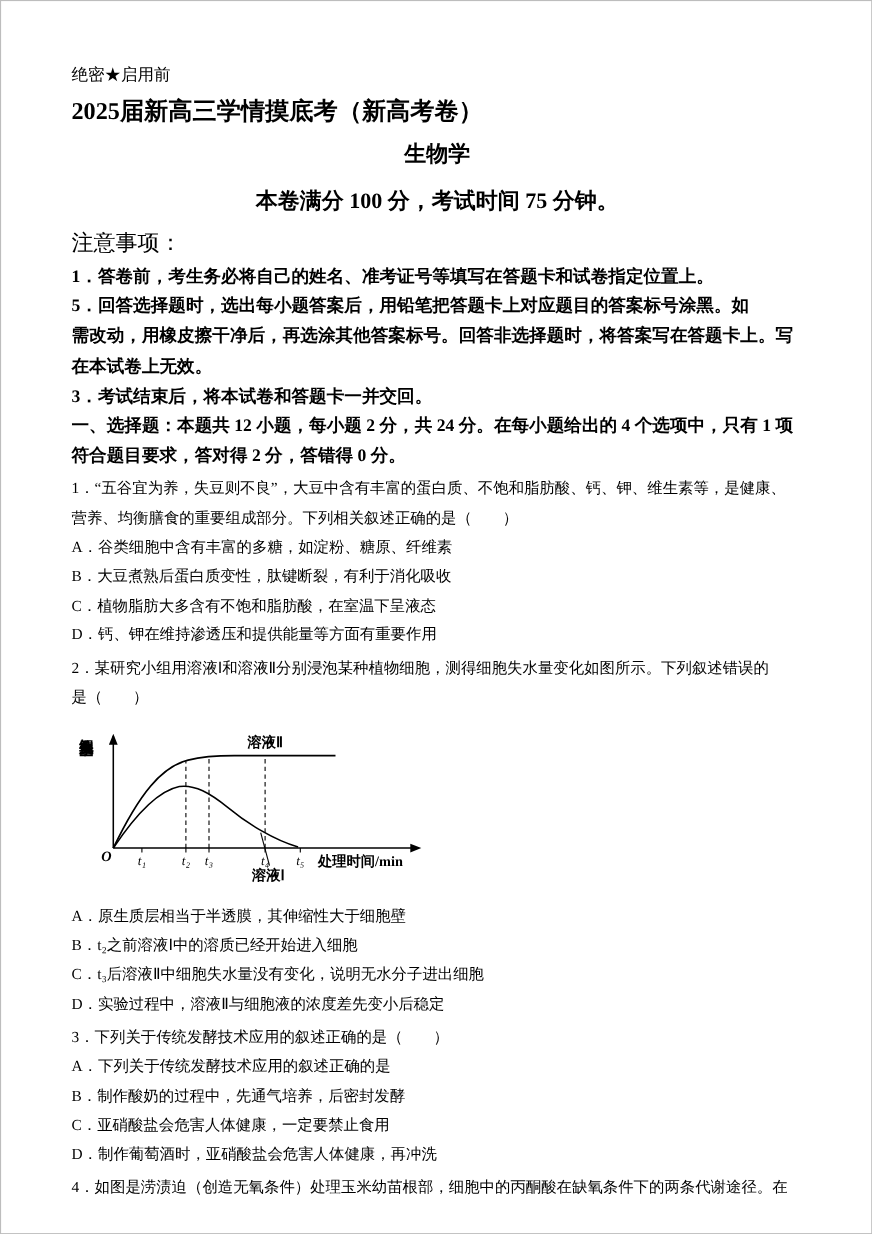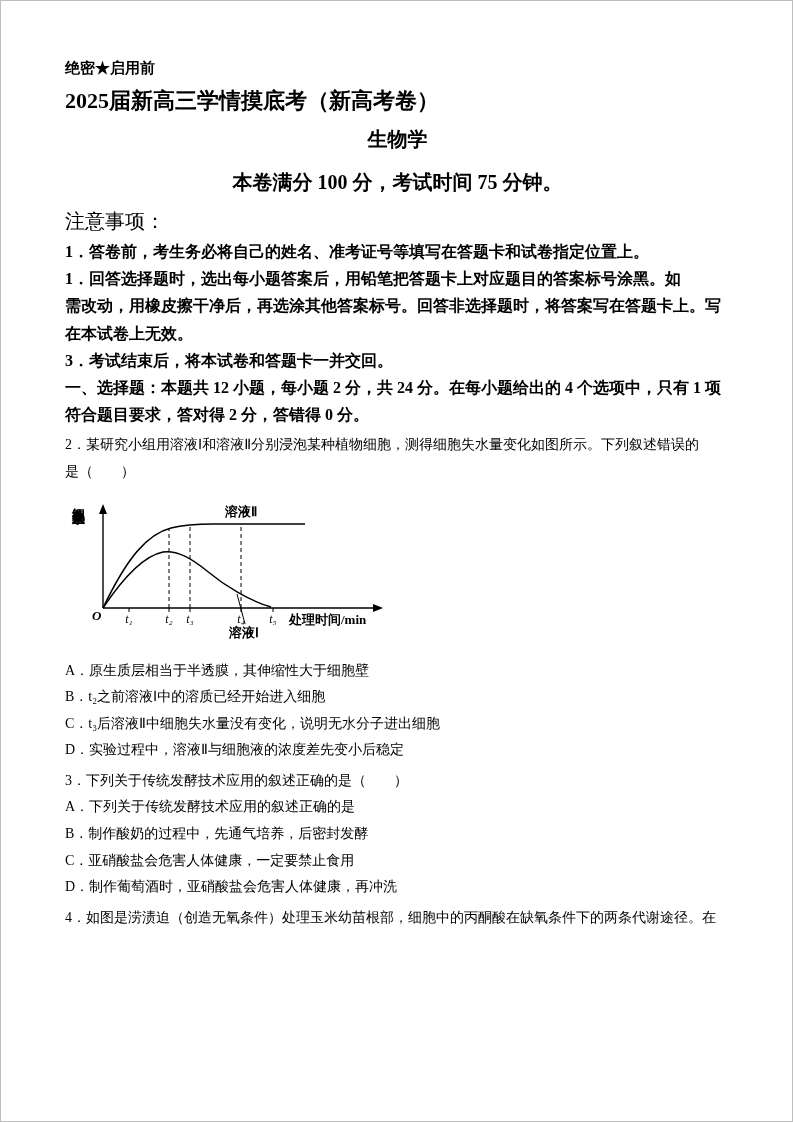--- a/index.html
+++ b/index.html
@@ -7,21 +7,21 @@
   .page {
     box-sizing: border-box;
     width: 793px;
     height: 1122px;
     border: 1px solid #bdbdbd;
     background: #fff;
     padding: 58px 62px 0 64px;
     position: relative;
     overflow: hidden;
   }
-  .secrecy { font-weight: bold; font-size: 15px; margin-bottom: 6px; }
+  .secrecy { font-weight: normal; font-size: 15px; margin-bottom: 6px; }
   .title   { text-align: left; font-size: 22px; font-weight: bold; margin: 8px 0 10px 0; }
   .subject { text-align: center; font-size: 20px; font-weight: bold; margin: 0 0 16px 0; }
   .meta    { text-align: center; font-size: 20px; font-weight: bold; margin-bottom: 8px; }
   .notice-heading { font-weight: normal; font-size: 20px; line-height: 1.7; }
   .notice-line    { font-weight: bold; font-size: 16px; line-height: 1.7; }
   .section-line   { font-weight: bold; font-size: 16px; line-height: 1.7; }
   .qblock { margin-top: 4px; }
   .qline  { font-size: 14px; line-height: 1.9; }
   .opt    { font-size: 14px; line-height: 1.9; }
 
@@ -54,28 +54,36 @@
 <div class="page">
 
   <div class="secrecy">绝密★启用前</div>
 
   <div class="title">2025届新高三学情摸底考（新高考卷）</div>
   <div class="subject">生物学</div>
   <div class="meta">本卷满分 100 分，考试时间 75 分钟。</div>
 
   <div class="notice-heading">注意事项：</div>
   <div class="notice-line">1．答卷前，考生务必将自己的姓名、准考证号等填写在答题卡和试卷指定位置上。</div>
-  <div class="notice-line">1．回答选择题时，选出每小题答案后，用铅笔把答题卡上对应题目的答案标号涂黑。如</div>
+  <div class="notice-line">5．回答选择题时，选出每小题答案后，用铅笔把答题卡上对应题目的答案标号涂黑。如</div>
   <div class="notice-line">需改动，用橡皮擦干净后，再选涂其他答案标号。回答非选择题时，将答案写在答题卡上。写</div>
   <div class="notice-line">在本试卷上无效。</div>
   <div class="notice-line">3．考试结束后，将本试卷和答题卡一并交回。</div>
 
   <div class="section-line">一、选择题：本题共 12 小题，每小题 2 分，共 24 分。在每小题给出的 4 个选项中，只有 1 项</div>
   <div class="section-line">符合题目要求，答对得 2 分，答错得 0 分。</div>
 
+  <div class="qblock">
+    <div class="qline">1．“五谷宜为养，失豆则不良”，大豆中含有丰富的蛋白质、不饱和脂肪酸、钙、钾、维生素等，是健康、</div>
+    <div class="qline">营养、均衡膳食的重要组成部分。下列相关叙述正确的是（　　）</div>
+    <div class="opt">A．谷类细胞中含有丰富的多糖，如淀粉、糖原、纤维素</div>
+    <div class="opt">B．大豆煮熟后蛋白质变性，肽键断裂，有利于消化吸收</div>
+    <div class="opt">C．植物脂肪大多含有不饱和脂肪酸，在室温下呈液态</div>
+    <div class="opt">D．钙、钾在维持渗透压和提供能量等方面有重要作用</div>
+  </div>
 
   <div class="qblock">
     <div class="qline">2．某研究小组用溶液Ⅰ和溶液Ⅱ分别浸泡某种植物细胞，测得细胞失水量变化如图所示。下列叙述错误的</div>
     <div class="qline">是（　　）</div>
 
     <div class="figure">
       <div class="ylabel">细胞失水量</div>
       <svg width="380" height="152" viewBox="0 0 380 152">
 
         <line x1="38" y1="112" x2="316" y2="112" stroke="#000" stroke-width="1.4"></line>

